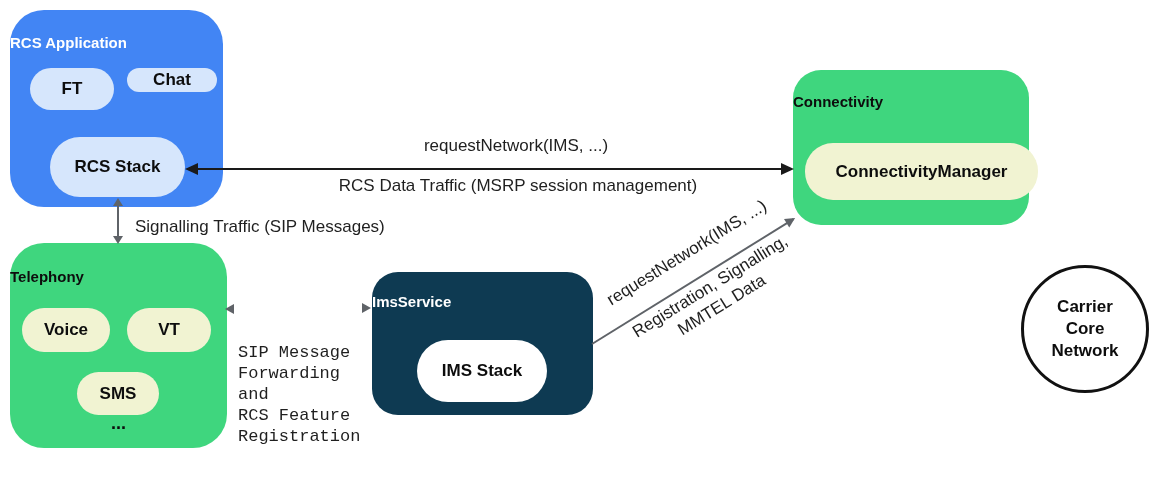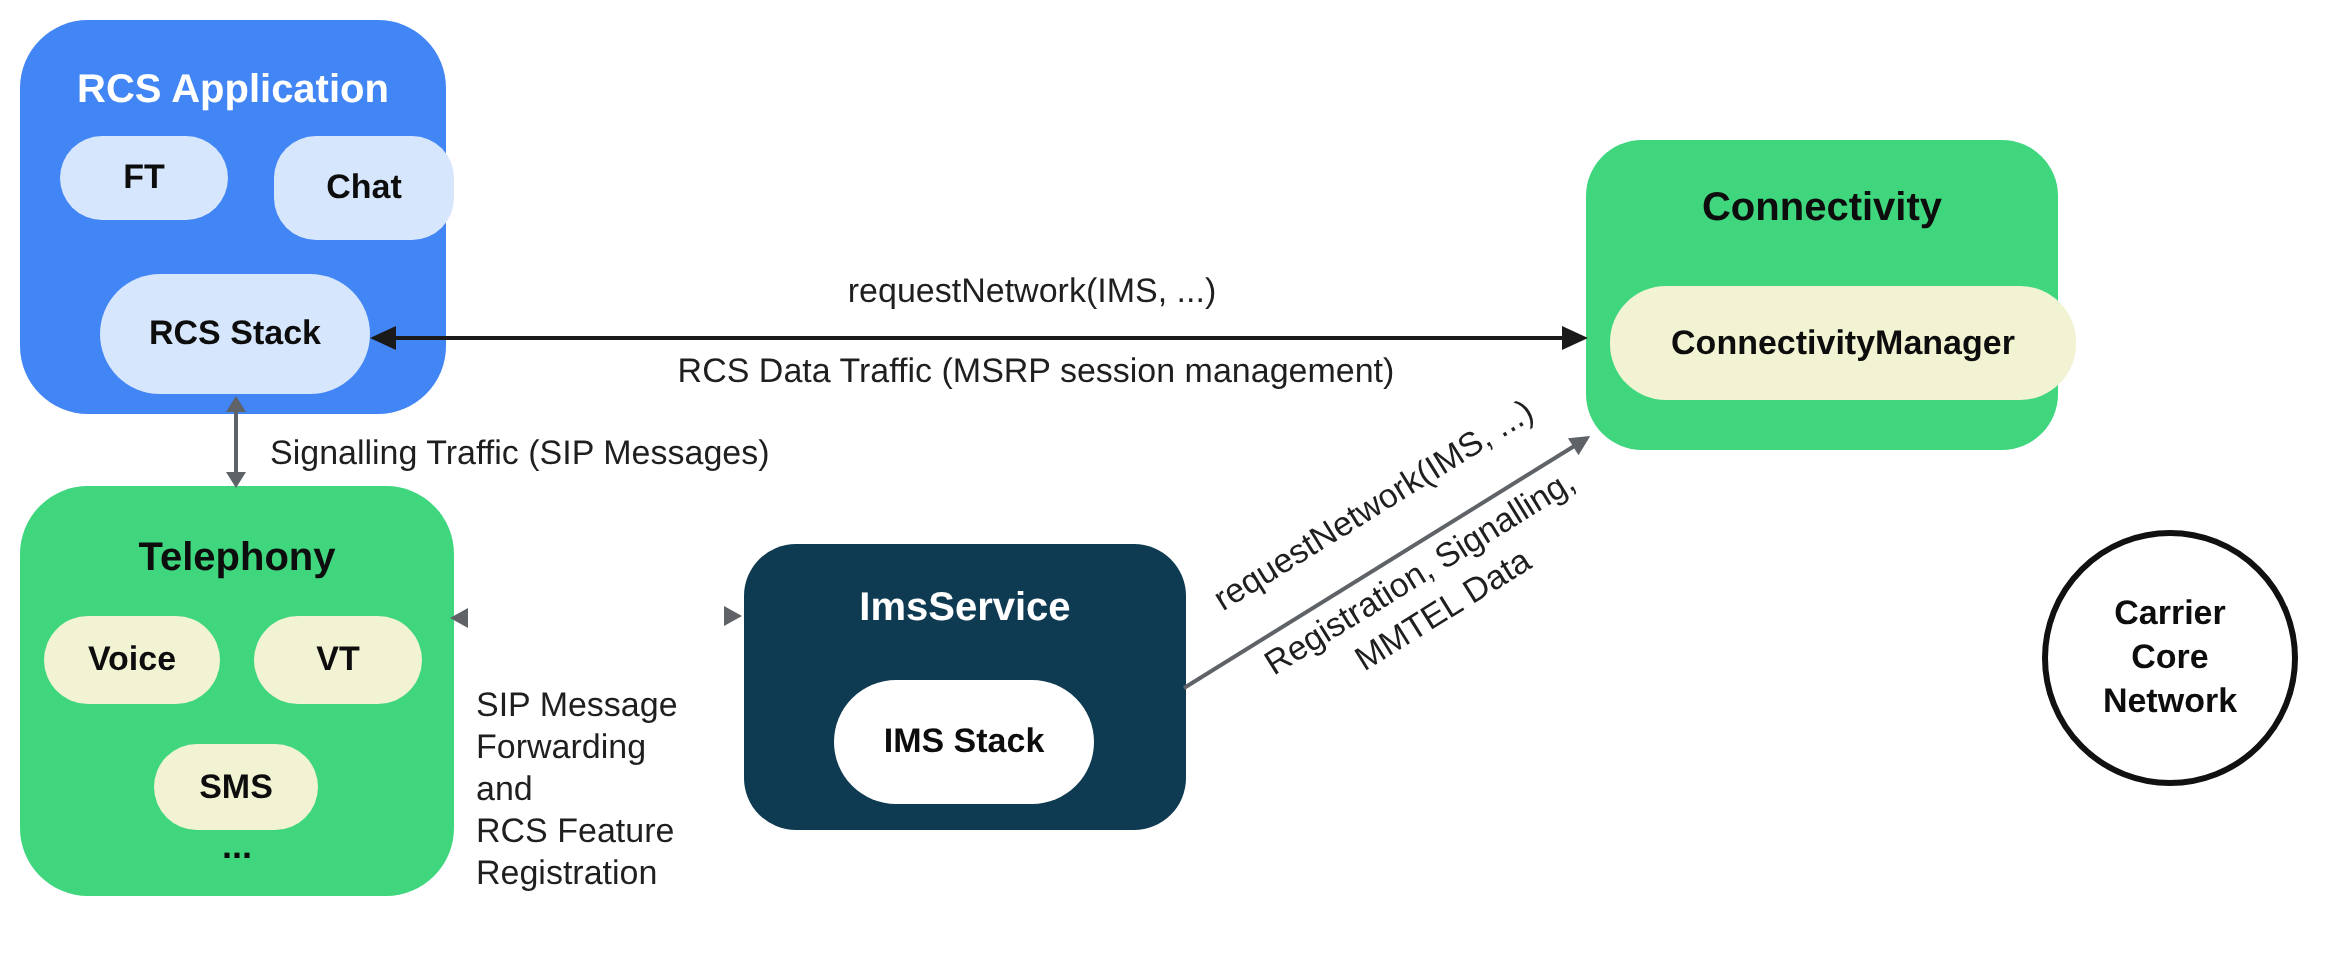--- a/index.html
+++ b/index.html
@@ -1,21 +1,21 @@
 <!DOCTYPE html>
 <html style="--background: #FFFFFF; --blue-box: #4285F4; --light-blue-pill: #D6E6FC; --green-box: #3FD67E; --cream-pill: #F1F3D2; --navy-box: #0E3A52; --white-pill: #FFFFFF; --black-arrow: #1A1A1A; --gray-arrow: #5F6368; --text-dark: #1F1F1F; --text-white: #FFFFFF; --circle-border: #111111;"><head>
 <meta charset="utf-8">
 <style>
   html,body{margin:0;padding:0;background:#fff;}
   .canvas{position:relative;width:1172px;height:477px;overflow:hidden;
           background:var(--background,#ffffff);
           font-family:"Liberation Sans",sans-serif;color:var(--text-dark,#1f1f1f);}
   .box{position:absolute;}
-  .box-title{position:absolute;left:0;right:0;text-align:center;
-             font-weight:bold;font-size:20px;color:#0d0d0d;}
+  .box-title{position:absolute;left:0;right:0;
+             font-weight:bold;font-size:15px;color:#0d0d0d;}
   .box-title.white{color:var(--text-white,#ffffff);}
   .pill{position:absolute;display:flex;align-items:center;justify-content:center;
         font-weight:bold;font-size:17px;color:#0d0d0d;}
   .pill-lightblue{background:var(--light-blue-pill,#d6e6fc);}
   .pill-cream{background:var(--cream-pill,#f1f3d2);}
   .pill-white{background:var(--white-pill,#ffffff);}
   .line{position:absolute;background:var(--black-arrow,#1a1a1a);}
   .line.gray{background:var(--gray-arrow,#5f6368);}
   .tri{position:absolute;width:0;height:0;}
   .diag{position:absolute;height:2px;background:var(--gray-arrow,#5f6368);
@@ -35,21 +35,21 @@
         font-weight:bold;font-size:18px;color:#0d0d0d;}
 </style>
 </head>
 <body>
 
 <div class="canvas">
 
   <div class="box" style="left:10px;top:10px;width:213px;height:197px;border-radius:34px;background:var(--blue-box,#4285F4);">
     <div class="box-title white" style="top:24px;">RCS Application</div>
     <div class="pill pill-lightblue" style="left:20px;top:58px;width:84px;height:42px;border-radius:21px;">FT</div>
-    <div class="pill pill-lightblue" style="left:127px;top:58px;width:90px;height:52px;border-radius:21px;">Chat</div>
+    <div class="pill pill-lightblue" style="left:117px;top:58px;width:90px;height:24px;border-radius:21px;">Chat</div>
     <div class="pill pill-lightblue" style="left:40px;top:127px;width:135px;height:60px;border-radius:30px;">RCS Stack</div>
   </div>
 
   <div class="box" style="left:10px;top:243px;width:217px;height:205px;border-radius:34px;background:var(--green-box,#3FD67E);">
     <div class="box-title" style="top:25px;">Telephony</div>
     <div class="pill pill-cream" style="left:117px;top:65px;width:84px;height:44px;border-radius:22px;">VT</div>
     <div class="pill pill-cream" style="left:12px;top:65px;width:88px;height:44px;border-radius:22px;">Voice</div>
     <div class="pill pill-cream" style="left:67px;top:129px;width:82px;height:43px;border-radius:22px;">SMS</div>
     <div class="dots" style="top:170px;">...</div>
   </div>
@@ -77,21 +77,21 @@
   <div class="lbl center" style="left:366px;top:136px;width:300px;">requestNetwork(IMS, ...)</div>
   <div class="lbl center" style="left:318px;top:176px;width:400px;">RCS Data Traffic (MSRP session management)</div>
 
   <div class="line gray" style="left:117px;top:205px;width:2px;height:32px;"></div>
   <div class="tri" style="left:113px;top:198px;border-left:5px solid transparent;border-right:5px solid transparent;border-bottom:8px solid var(--gray-arrow,#5f6368);"></div>
   <div class="tri" style="left:113px;top:236px;border-left:5px solid transparent;border-right:5px solid transparent;border-top:8px solid var(--gray-arrow,#5f6368);"></div>
   <div class="lbl" style="left:135px;top:217px;">Signalling Traffic (SIP Messages)</div>
 
   <div class="tri" style="left:225px;top:304px;border-top:5px solid transparent;border-bottom:5px solid transparent;border-right:9px solid var(--gray-arrow,#5f6368);"></div>
   <div class="tri" style="left:362px;top:303px;border-top:5px solid transparent;border-bottom:5px solid transparent;border-left:9px solid var(--gray-arrow,#5f6368);"></div>
-  <div class="lbl-block" style="left:238px;top:342px;">
+  <div class="lbl-block" style="left:238px;top:342px;font-family:Liberation Mono, monospace;">
     <div>SIP Message</div>
     <div>Forwarding</div>
     <div>and</div>
     <div>RCS Feature</div>
     <div>Registration</div>
   </div>
 
   <div class="diag" style="left:592px;top:343px;width:237px;transform:rotate(-31.8deg);"></div>
   <div class="lbl center rot" style="left:577px;top:243px;width:220px;">requestNetwork(IMS, ...)</div>
   <div class="lbl-block rot" style="left:596px;top:274px;width:240px;text-align:center;line-height:22px;transform:rotate(-31.8deg);">

